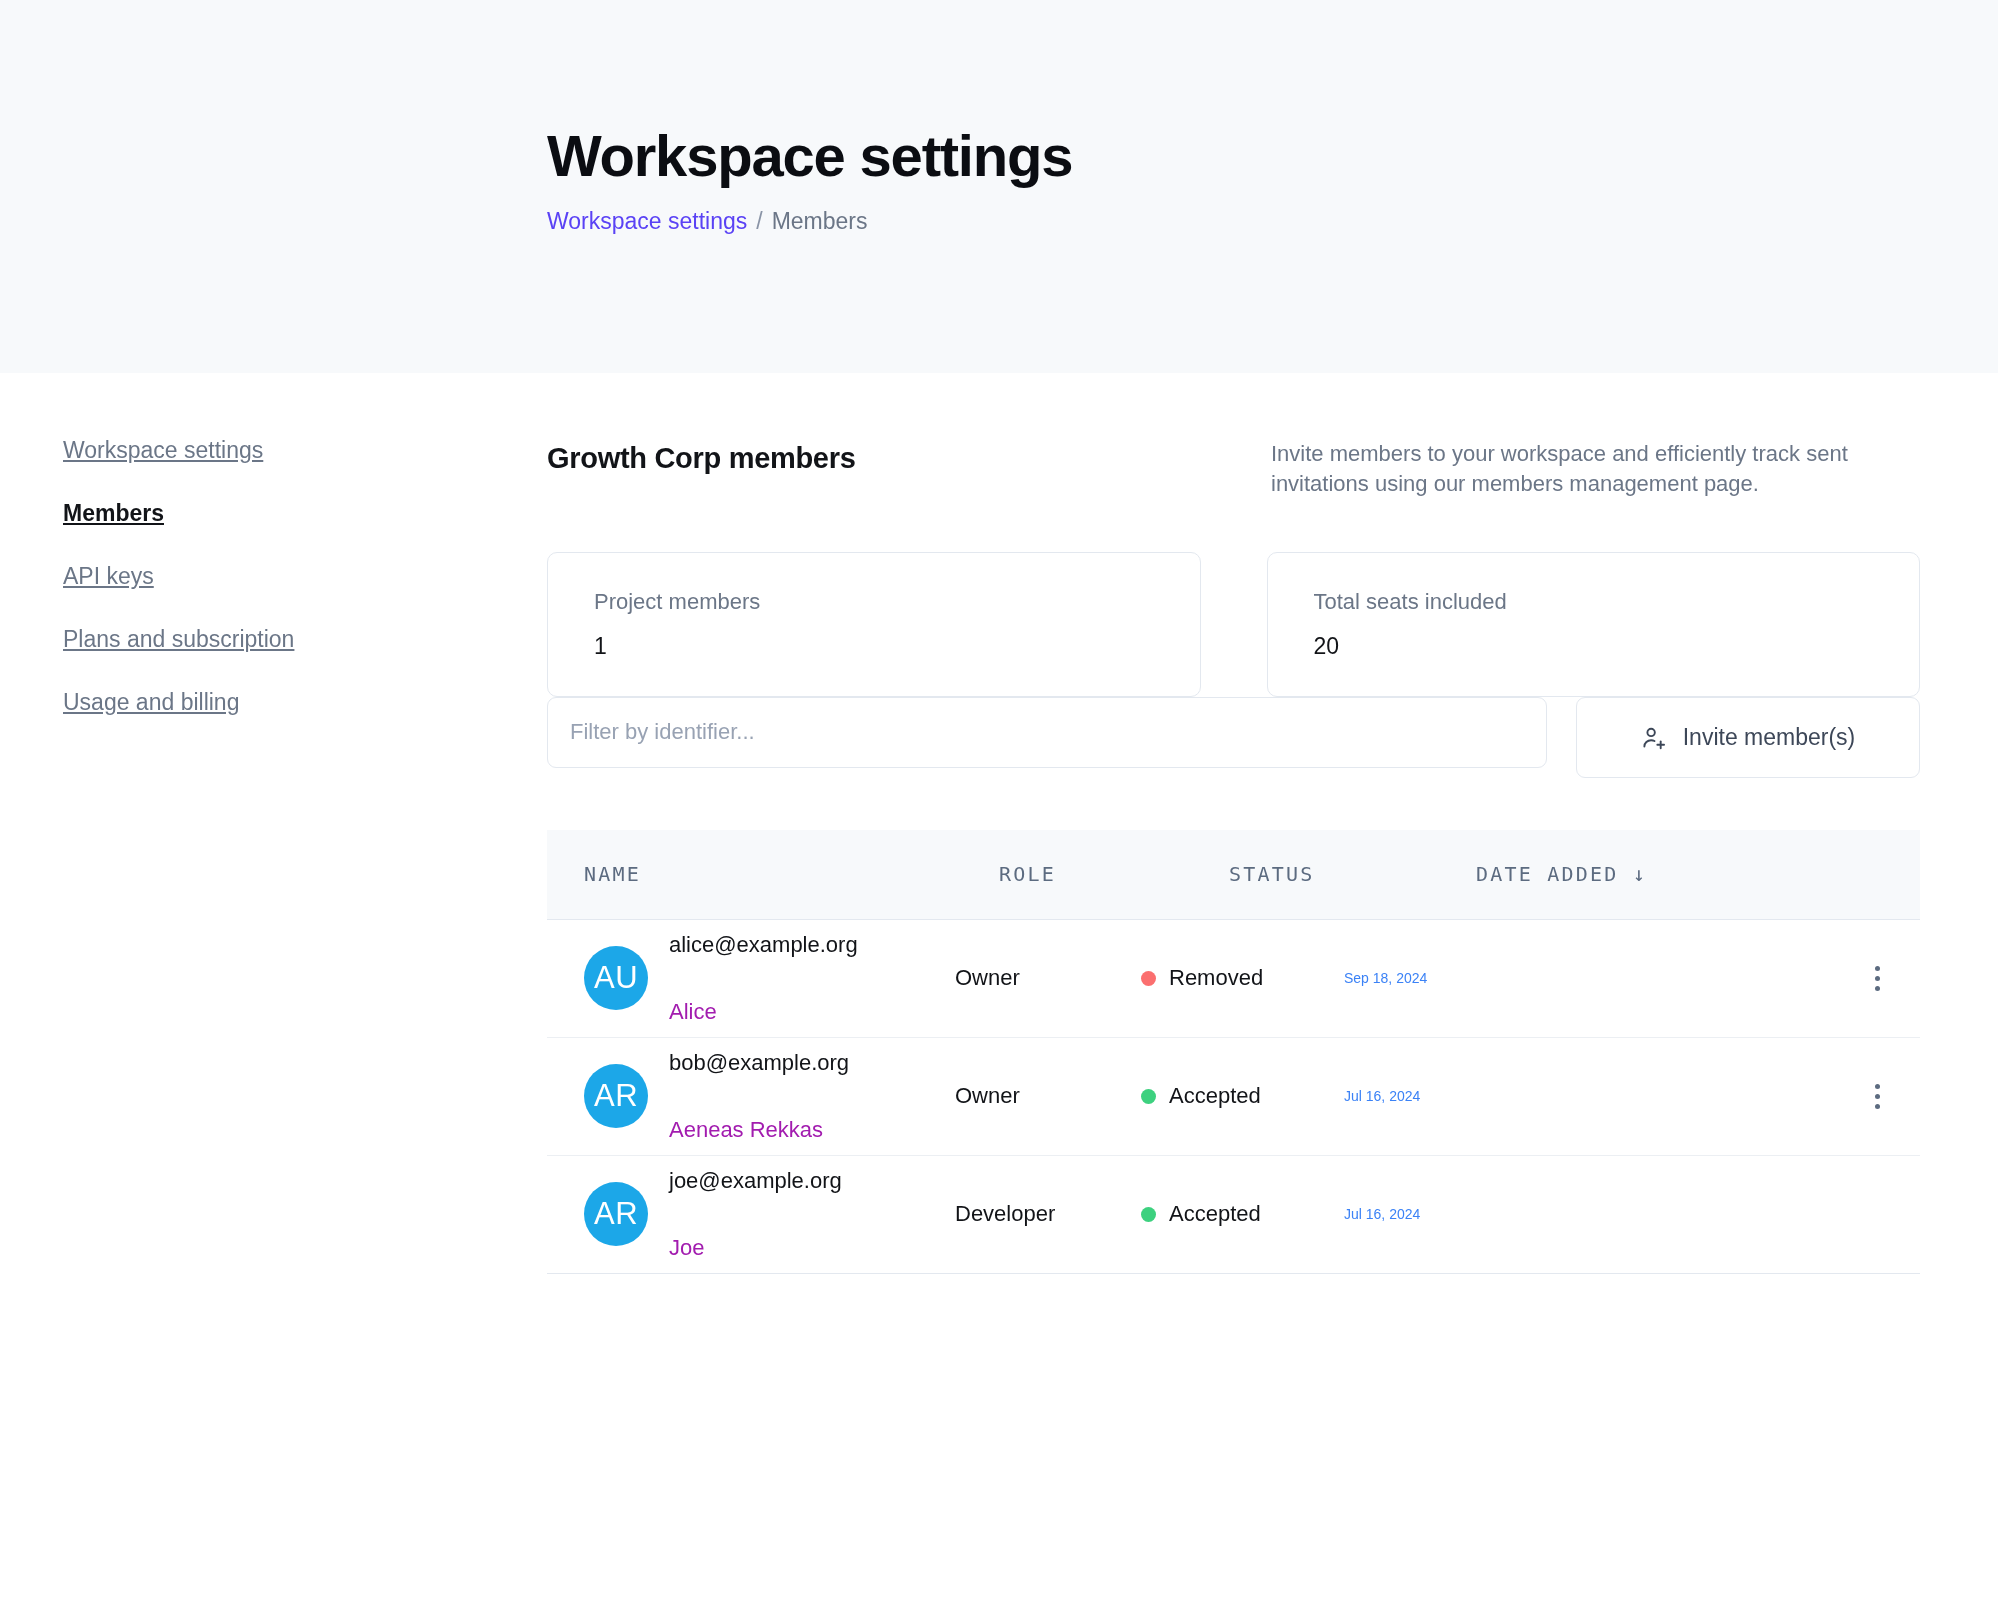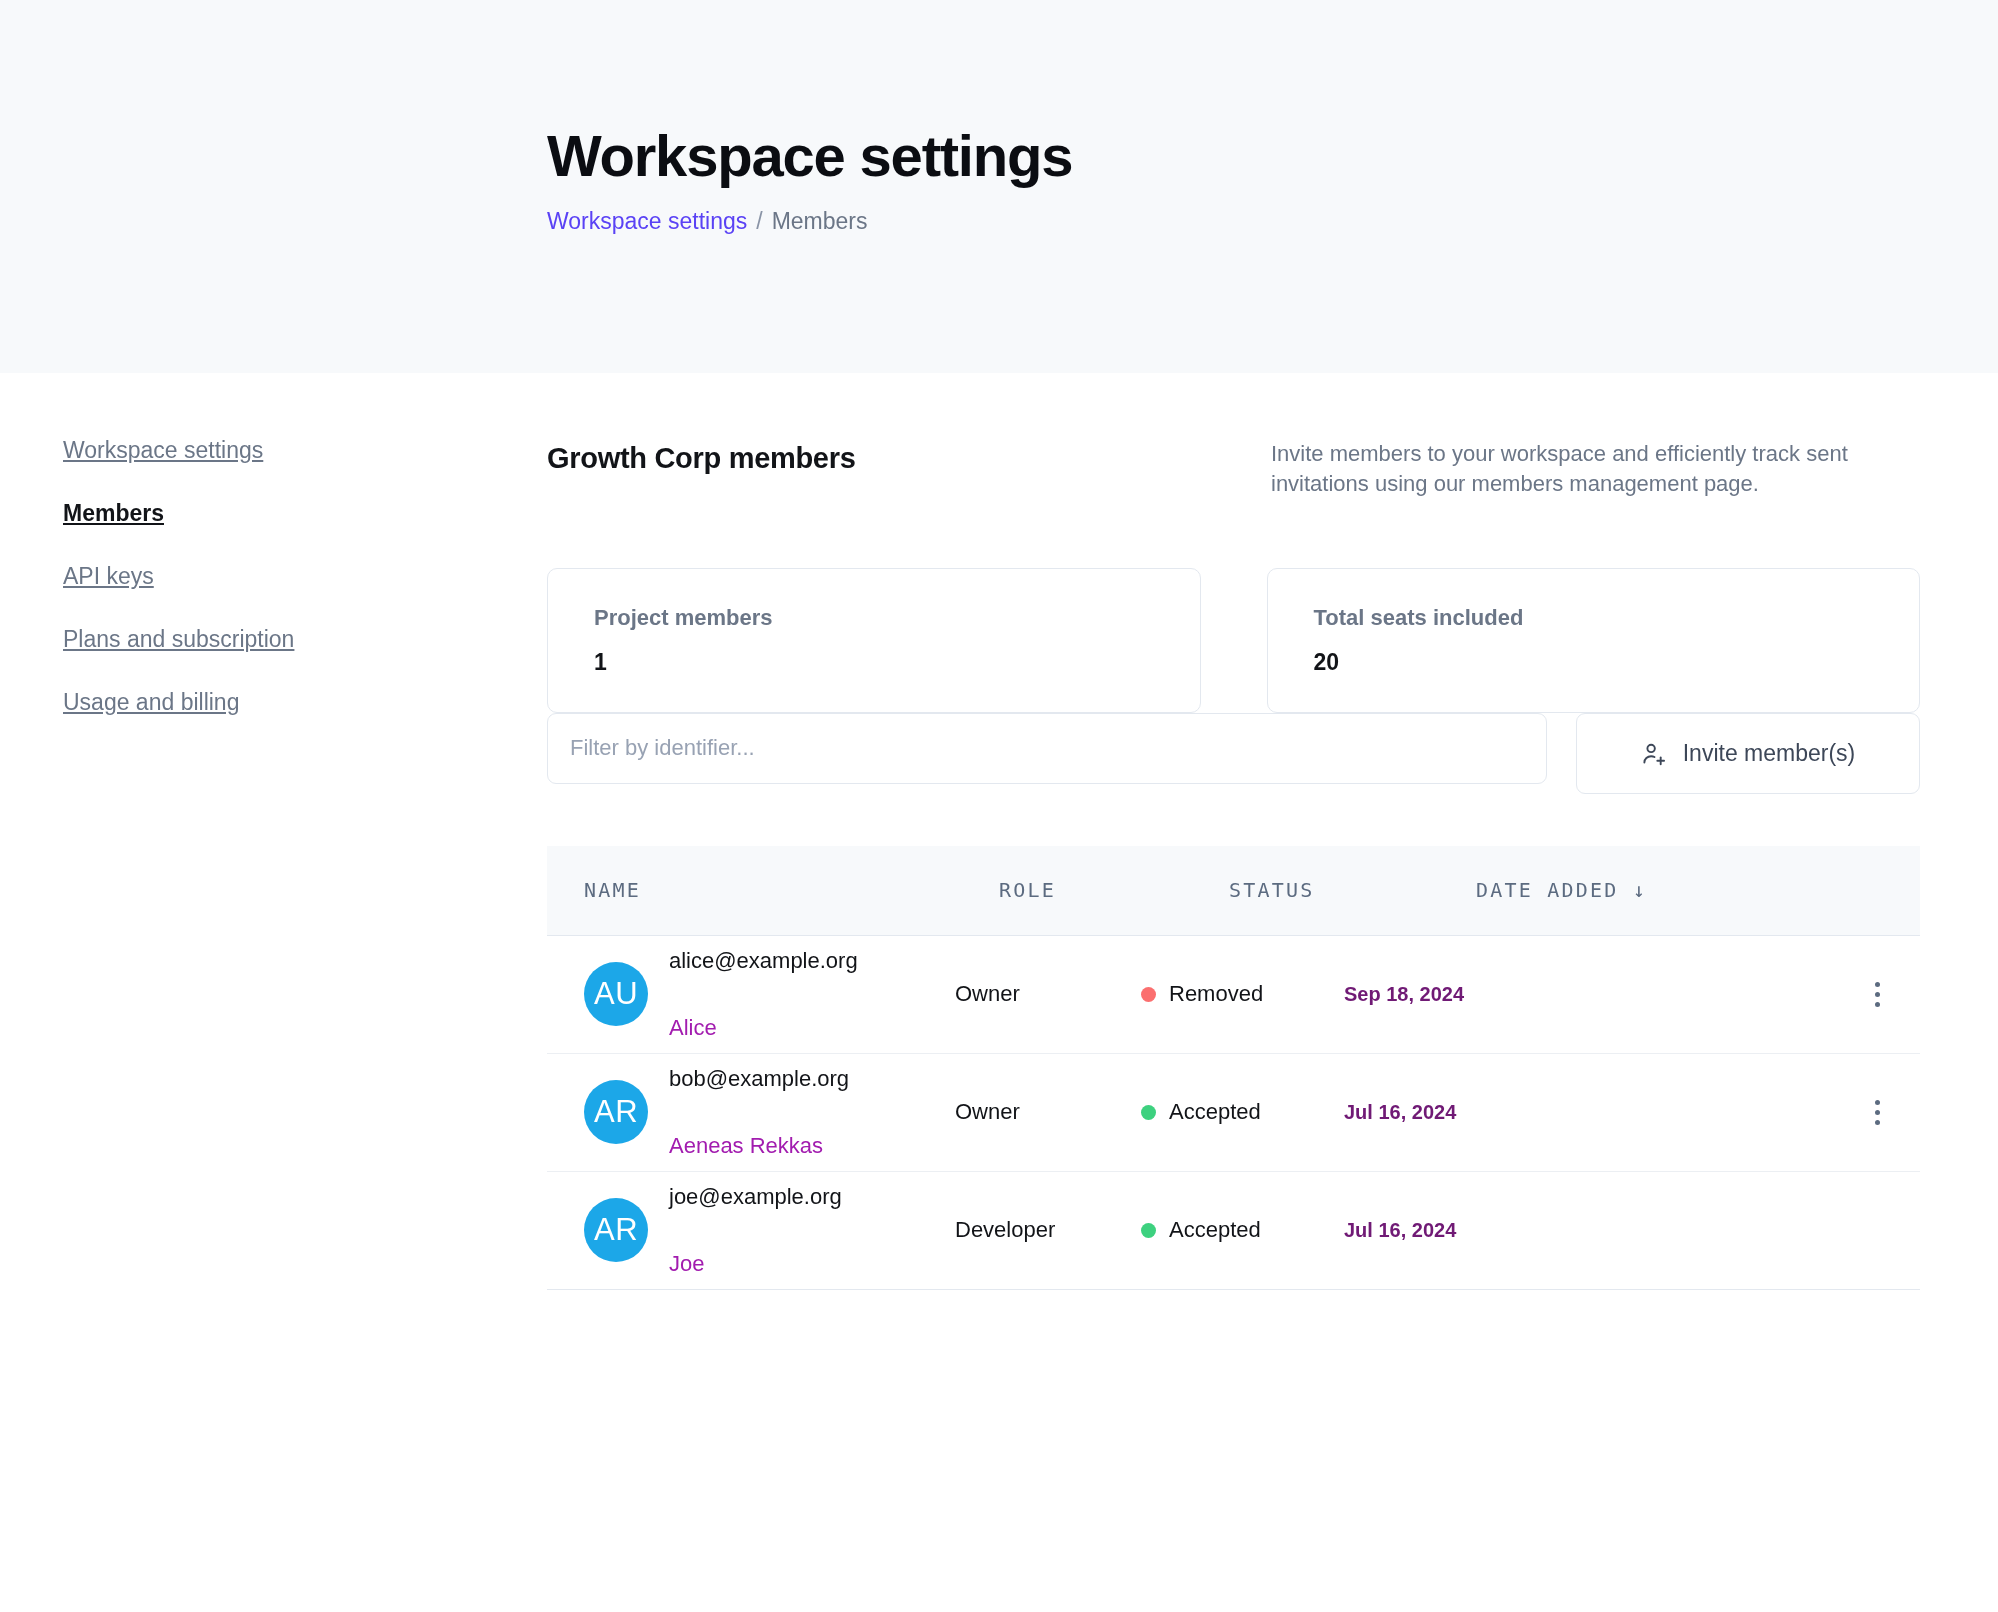--- a/index.html
+++ b/index.html
@@ -92,22 +92,21 @@
     font-size: 22px;
     line-height: 1.38;
     color: #6b7687;
     max-width: 640px;
   }
 
   
   .stat-row {
     display: flex;
     gap: 66px;
-    margin-top: 68px;
-    font-weight: bold;
+    margin-top: 52px;
   }
   .stat-card {
     flex: 1;
     border: 1px solid #e3e8ef;
     border-radius: 10px;
     background: #ffffff;
     padding: 38px 0 38px 46px;
     min-height: 142px;
   }
   .stat-label {
@@ -212,21 +211,21 @@
     letter-spacing: 0.4px;
   }
   .name-text { display: flex; flex-direction: column; gap: 8px; }
   .name-primary { font-size: 22px; color: #121418; line-height: 1.05; }
   .name-secondary { font-size: 22px; color: #a21caf; line-height: 1.05; margin-top: 36px; }
 
   .role-text { font-size: 22px; color: #121418; }
   .status-cell { display: flex; align-items: center; gap: 13px; }
   .status-dot { width: 15px; height: 15px; border-radius: 50%; flex: 0 0 15px; }
   .status-text { font-size: 22px; color: #121418; }
-  .date-text { font-size: 20px; color: #701a75; font-weight: bold; }
+  .date-text { font-size: 14px; color: #3b82f6; }
 
   .kebab {
     width: 36px; height: 36px;
     display: flex; flex-direction: column;
     align-items: center; justify-content: center;
     gap: 5px;
     cursor: pointer;
   }
   .kebab i { width: 5px; height: 5px; border-radius: 50%; background: #5c6b80; display: block; }
   .kebab.hidden { visibility: hidden; }

